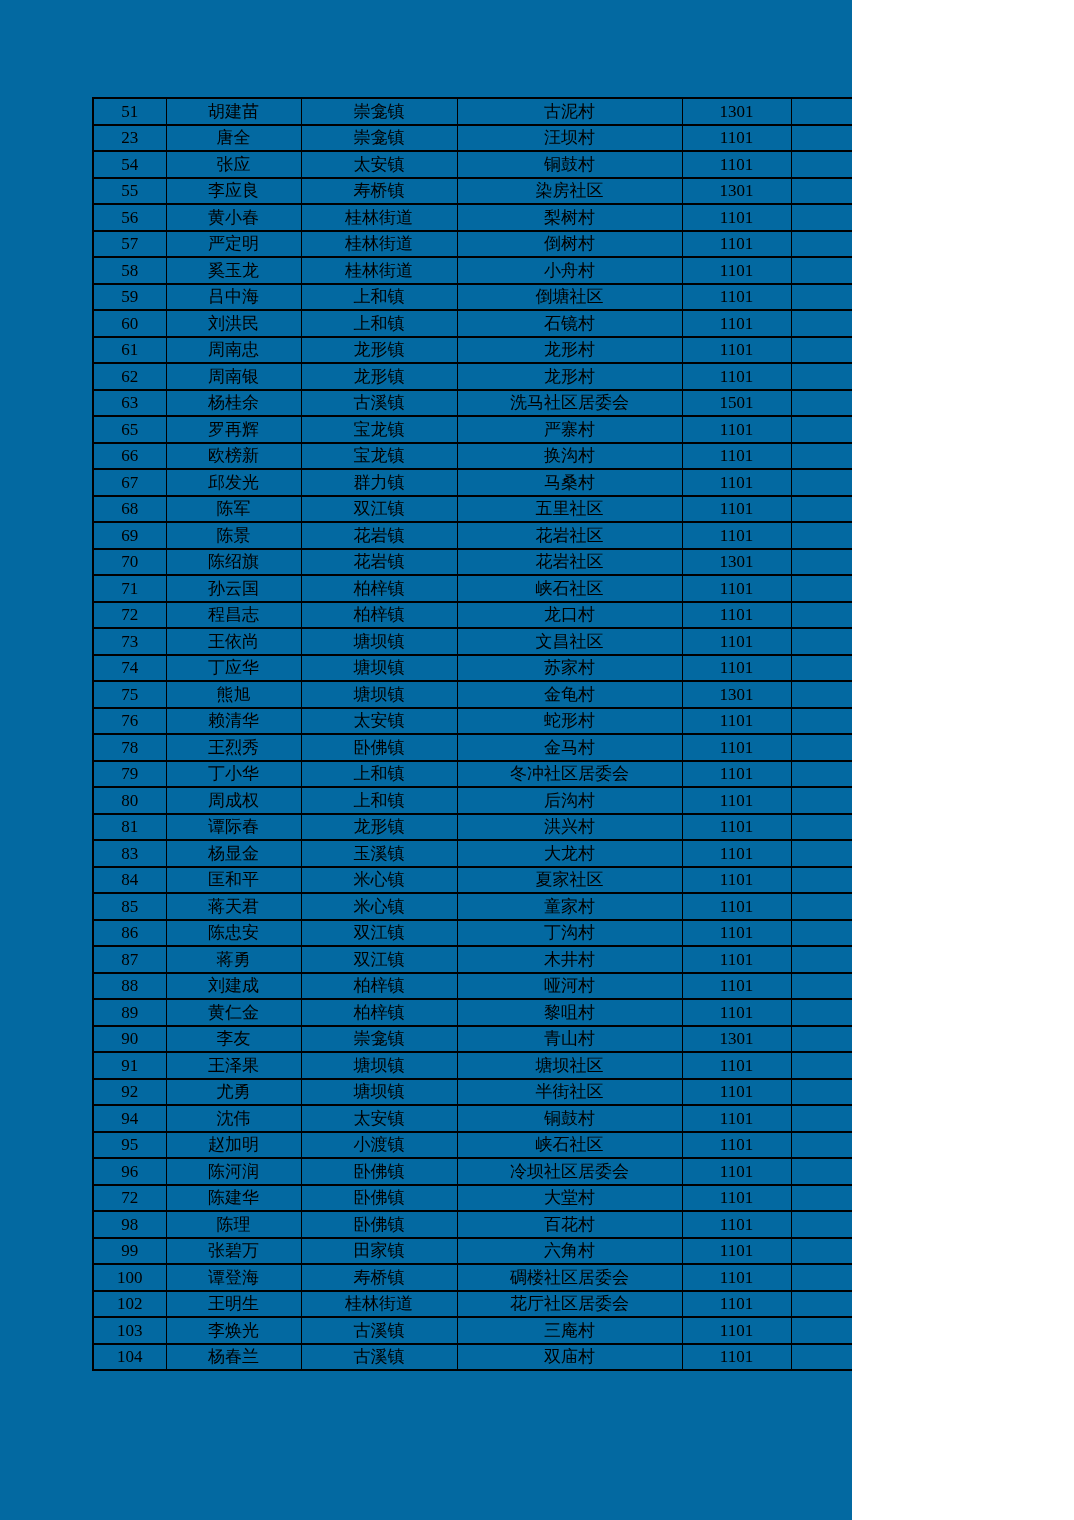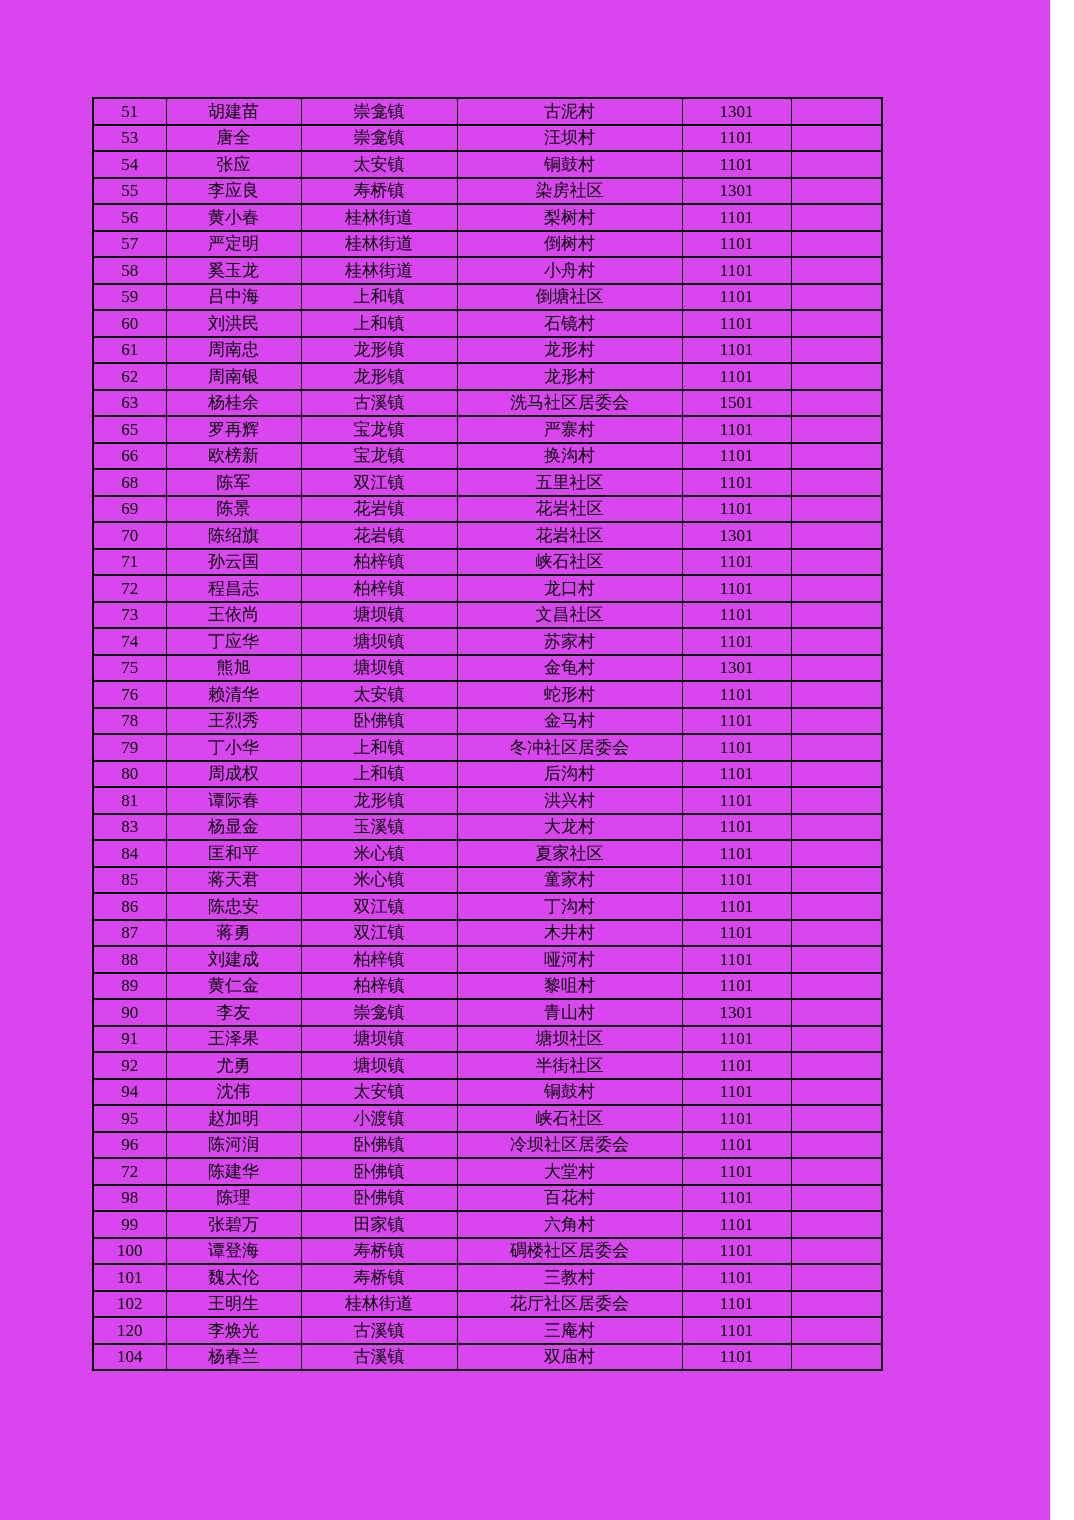--- a/index.html
+++ b/index.html
@@ -1,20 +1,20 @@
 <!DOCTYPE html>
 <html><head>
 <meta charset="utf-8">
 <style>
   html, body { margin: 0; padding: 0; background: #ffffff; }
   .page {
     position: relative;
-    width: 1050px;
+    width: 852px;
     height: 1520px;
-    background: #d946ef;
+    background: #0369a1;
     overflow: hidden;
   }
   table.roster {
     position: absolute;
     left: 92px;
     top: 97px;
     width: 789px;
     border-collapse: collapse;
     table-layout: fixed;
     border: 2px solid #000000;
@@ -58,21 +58,21 @@
     <tbody>
         <tr>
           <td>51</td>
           <td>胡建苗</td>
           <td>崇龛镇</td>
           <td>古泥村</td>
           <td>1301</td>
           <td></td>
         </tr>
         <tr>
-          <td>53</td>
+          <td>23</td>
           <td>唐全</td>
           <td>崇龛镇</td>
           <td>汪坝村</td>
           <td>1101</td>
           <td></td>
         </tr>
         <tr>
           <td>54</td>
           <td>张应</td>
           <td>太安镇</td>
@@ -162,20 +162,28 @@
         </tr>
         <tr>
           <td>66</td>
           <td>欧榜新</td>
           <td>宝龙镇</td>
           <td>换沟村</td>
           <td>1101</td>
           <td></td>
         </tr>
         <tr>
+          <td>67</td>
+          <td>邱发光</td>
+          <td>群力镇</td>
+          <td>马桑村</td>
+          <td>1101</td>
+          <td></td>
+        </tr>
+        <tr>
           <td>68</td>
           <td>陈军</td>
           <td>双江镇</td>
           <td>五里社区</td>
           <td>1101</td>
           <td></td>
         </tr>
         <tr>
           <td>69</td>
           <td>陈景</td>
@@ -402,37 +410,29 @@
         </tr>
         <tr>
           <td>100</td>
           <td>谭登海</td>
           <td>寿桥镇</td>
           <td>碉楼社区居委会</td>
           <td>1101</td>
           <td></td>
         </tr>
         <tr>
-          <td>101</td>
-          <td>魏太伦</td>
-          <td>寿桥镇</td>
-          <td>三教村</td>
-          <td>1101</td>
-          <td></td>
-        </tr>
-        <tr>
           <td>102</td>
           <td>王明生</td>
           <td>桂林街道</td>
           <td>花厅社区居委会</td>
           <td>1101</td>
           <td></td>
         </tr>
         <tr>
-          <td>120</td>
+          <td>103</td>
           <td>李焕光</td>
           <td>古溪镇</td>
           <td>三庵村</td>
           <td>1101</td>
           <td></td>
         </tr>
         <tr>
           <td>104</td>
           <td>杨春兰</td>
           <td>古溪镇</td>

